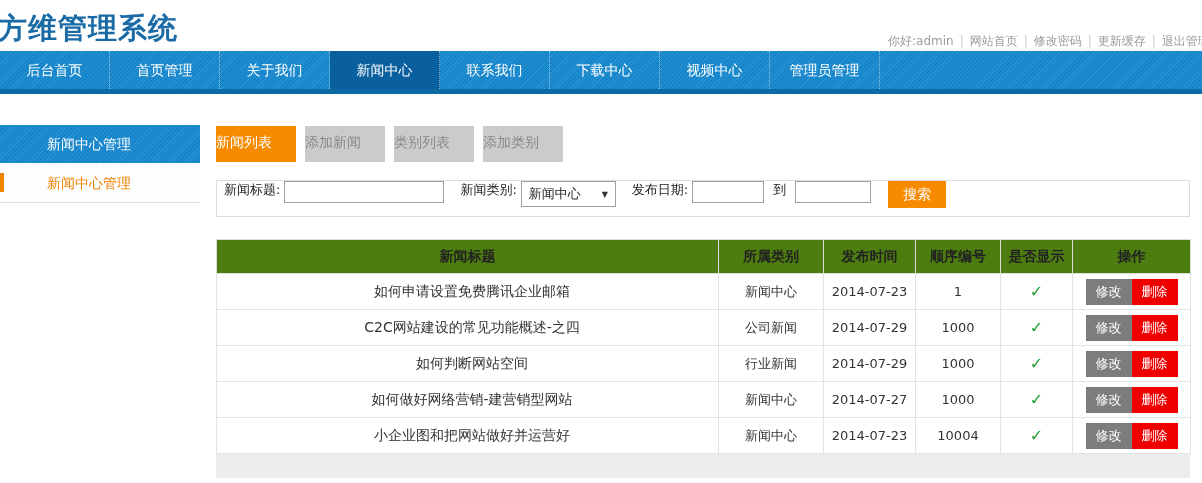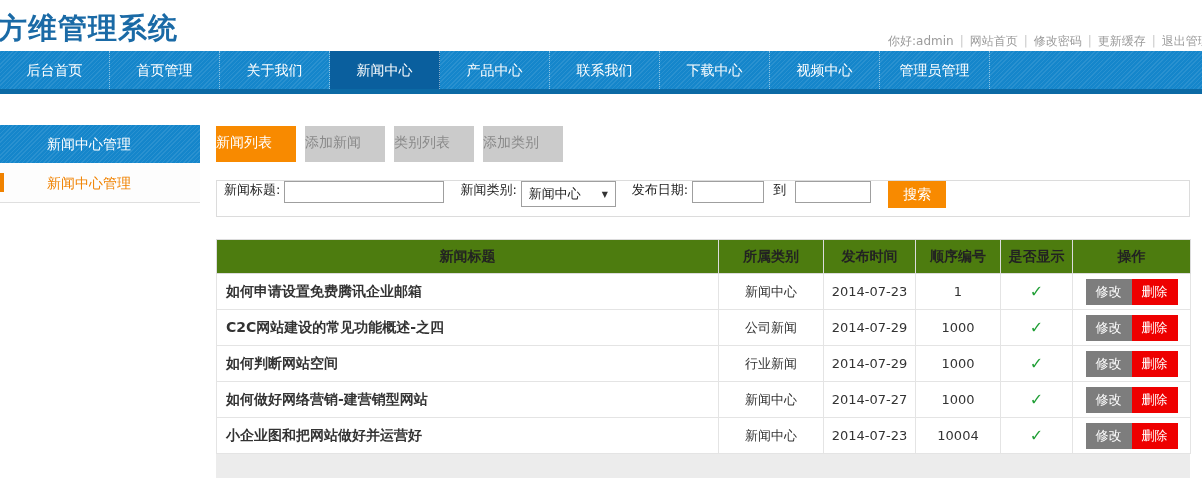--- a/index.html
+++ b/index.html
@@ -54,21 +54,21 @@
   .date-from { width:72px; }
   .date-to { width:76px; }
   .to-lbl { margin:0 9px; }
   .search-btn { margin-left:17px; width:58px; height:27px; background:#f88a00; color:#fff;
     border:none; font-size:14px; cursor:pointer; font-family:inherit; }
 
   table { margin-top:22px; width:974px; border-collapse:collapse; table-layout:fixed; }
   th { height:34px; background:#4d7c0f; border:1px solid #dcdcdc; font-size:14px;
     color:#222; font-weight:bold; }
   td { height:36px; border:1px solid #e4e4e4; text-align:center; font-size:13px; color:#333; }
-  td.title-cell { text-align:left; padding-left:9px; font-size:14px;font-weight:bold; }
+  td.title-cell { text-align:center; padding-left:9px; font-size:14px; }
   .c1{width:502px;} .c2{width:105px;} .c3{width:92px;} .c4{width:85px;} .c5{width:72px;} .c6{width:118px;}
   .check { color:#1e9e34; font-size:16px; font-weight:bold; }
   .op-btn { display:inline-block; padding:4px 10px; color:#fff; font-size:13px; cursor:pointer; }
   .op-edit { background:#7d7d7d; }
   .op-del { background:#ee0000; }
 
   .table-footer { height:24px; background:#ececec; }
 </style>
 </head>
 <body>
@@ -76,21 +76,20 @@
 <div class="header">
   <div class="app-title">方维管理系统</div>
   <div class="userbar"><span>你好:admin</span><span class="sep">|</span><span class="ulink">网站首页</span><span class="sep">|</span><span class="ulink">修改密码</span><span class="sep">|</span><span class="ulink">更新缓存</span><span class="sep">|</span><span class="ulink">退出管理</span></div>
 </div>
 
 <div class="nav">
     <div class="nav-item">后台首页</div>
     <div class="nav-item">首页管理</div>
     <div class="nav-item">关于我们</div>
     <div class="nav-item active">新闻中心</div>
-    <div class="nav-item">产品中心</div>
     <div class="nav-item">联系我们</div>
     <div class="nav-item">下载中心</div>
     <div class="nav-item">视频中心</div>
     <div class="nav-item">管理员管理</div>
   </div>
 <div class="nav-strip"></div>
 
 <div class="sidebar">
   <div class="sidebar-header">新闻中心管理</div>
   <div class="sidebar-item">

